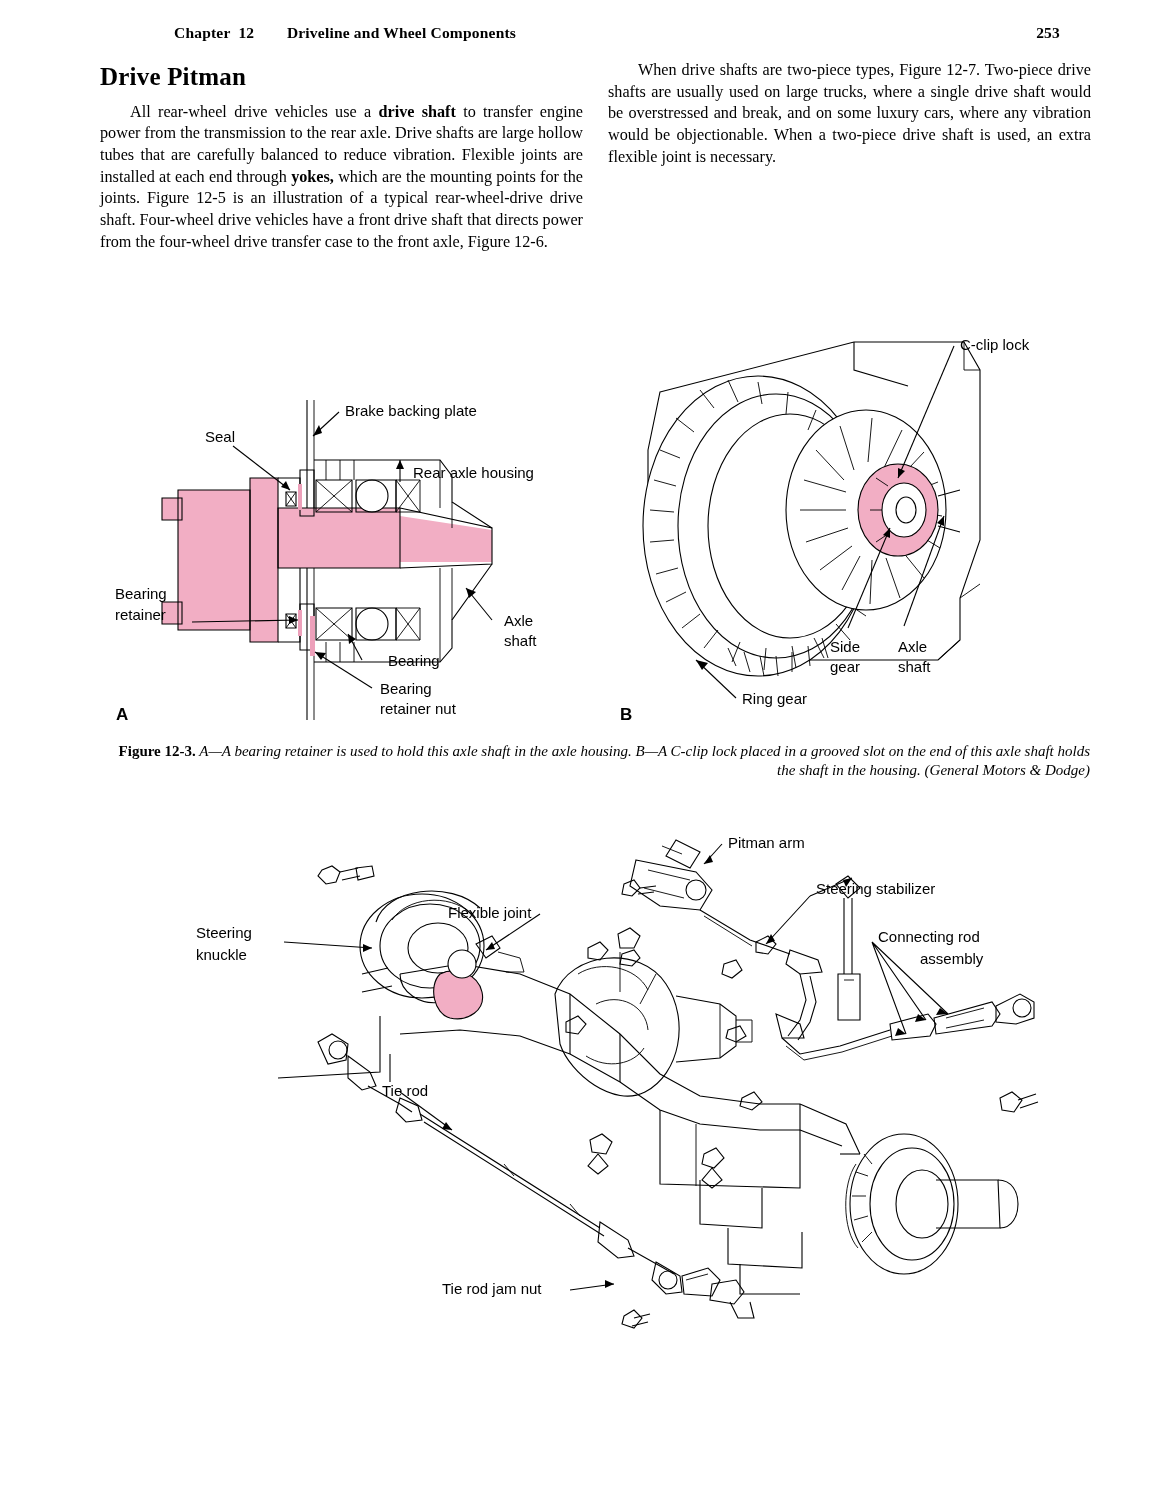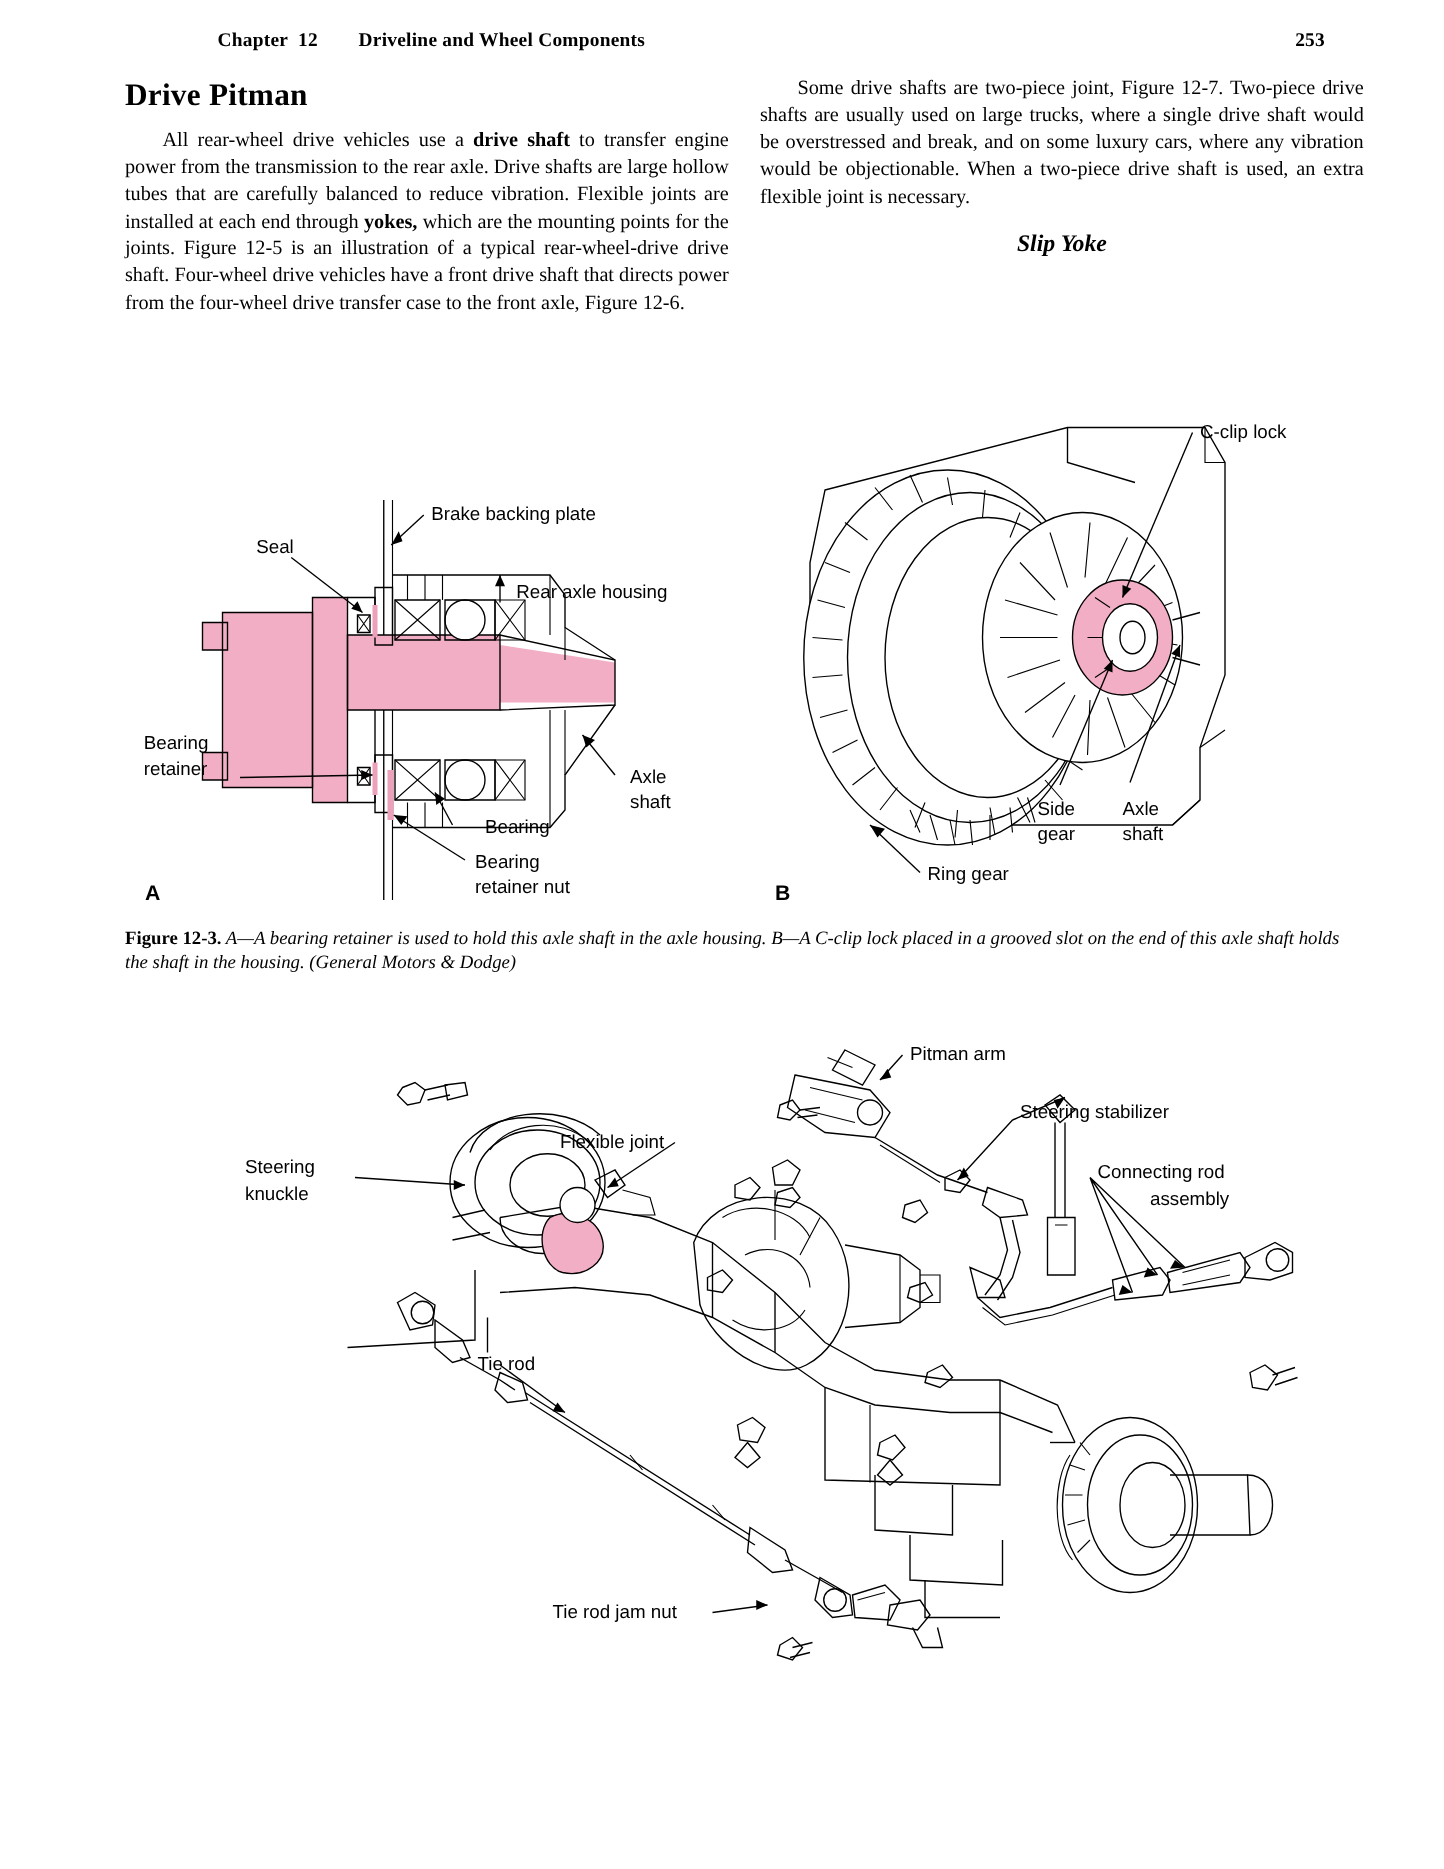--- a/index.html
+++ b/index.html
@@ -112,22 +112,21 @@
     <span class="chap">Chapter  12        Driveline and Wheel Components</span>
     <span class="pg">253</span>
   </div>
 
   <div class="col left">
     <h1 class="secttitle">Drive Pitman</h1>
     <p class="para"><span>All rear-wheel drive vehicles use a </span><span class="bi">drive shaft</span><span> to transfer engine power from the transmission to the rear axle. Drive shafts are large hollow tubes that are carefully balanced to reduce vibration. Flexible joints are installed at each end through </span><span class="bi">yokes,</span><span> which are the mounting points for the joints. </span><span class="b">Figure 12-5</span><span> is an illustration of a typical rear-wheel-drive drive shaft. Four-wheel drive vehicles have a front drive shaft that directs power from the four-wheel drive transfer case to the front axle, </span><span class="b">Figure 12-6.</span></p>
   </div>
 
   <div class="col right">
-    <p class="para"><span>Some drive shafts are two-piece joint, </span><span class="b">Figure 12-7.</span><span> Two-piece drive shafts are usually used on large trucks, where a single drive shaft would be overstressed and break, and on some luxury cars, where any vibration would be objectionable. When a two-piece drive shaft is used, an extra flexible joint is necessary.</span></p>
-    <h2 class="subhead">Slip Yoke</h2>
+    <p class="para"><span>When drive shafts are two-piece types, </span><span class="b">Figure 12-7.</span><span> Two-piece drive shafts are usually used on large trucks, where a single drive shaft would be overstressed and break, and on some luxury cars, where any vibration would be objectionable. When a two-piece drive shaft is used, an extra flexible joint is necessary.</span></p>
   </div>
 
   <div class="figbox" style="left:100px; top:330px; width:490px; height:400px;">
     <svg width="490" height="400" viewBox="0 0 490 400">
 
       <line class="ln" x1="207" y1="70" x2="207" y2="390"></line>
       <line class="lnt" x1="214" y1="70" x2="214" y2="390"></line>
 
       <path class="pink" d="M78,160 L150,160 L150,300 L78,300 Z"></path>
       <path class="pink" d="M150,148 L178,148 L178,312 L150,312 Z"></path>
@@ -271,21 +270,21 @@
       <text class="lbl" x="352" y="20">C-clip lock</text>
       <text class="lbl" x="222" y="322">Side</text>
       <text class="lbl" x="222" y="342">gear</text>
       <text class="lbl" x="290" y="322">Axle</text>
       <text class="lbl" x="290" y="342">shaft</text>
       <text class="lbl" x="134" y="374">Ring gear</text>
       <text class="lblb" x="12" y="390">B</text>
     </svg>
   </div>
 
-  <div class="caption" style="left:100px; top:742px;">
+  <div class="caption" style="left:100px; top:742px;text-align:right;">
     <span class="lead">Figure 12-3.</span><span> A—A bearing retainer is used to hold this axle shaft in the axle housing. B—A C-clip lock placed in a grooved slot on the end of this axle shaft holds the shaft in the housing. (General Motors &amp; Dodge)</span>
   </div>
 
   <div class="figbox" style="left:100px; top:824px; width:990px; height:520px;">
     <svg width="990" height="520" viewBox="0 0 990 520">
 
       <path class="ln" d="M300,150 L360,140 L420,150 L470,170 L520,210 L560,250 L600,272 L660,280 L700,280"></path>
       <path class="ln" d="M300,210 L360,206 L420,212 L470,230 L520,258 L560,286 L600,300 L660,306 L700,306"></path>
       <path class="ln" d="M470,170 L470,230 M520,210 L520,258"></path>
 

